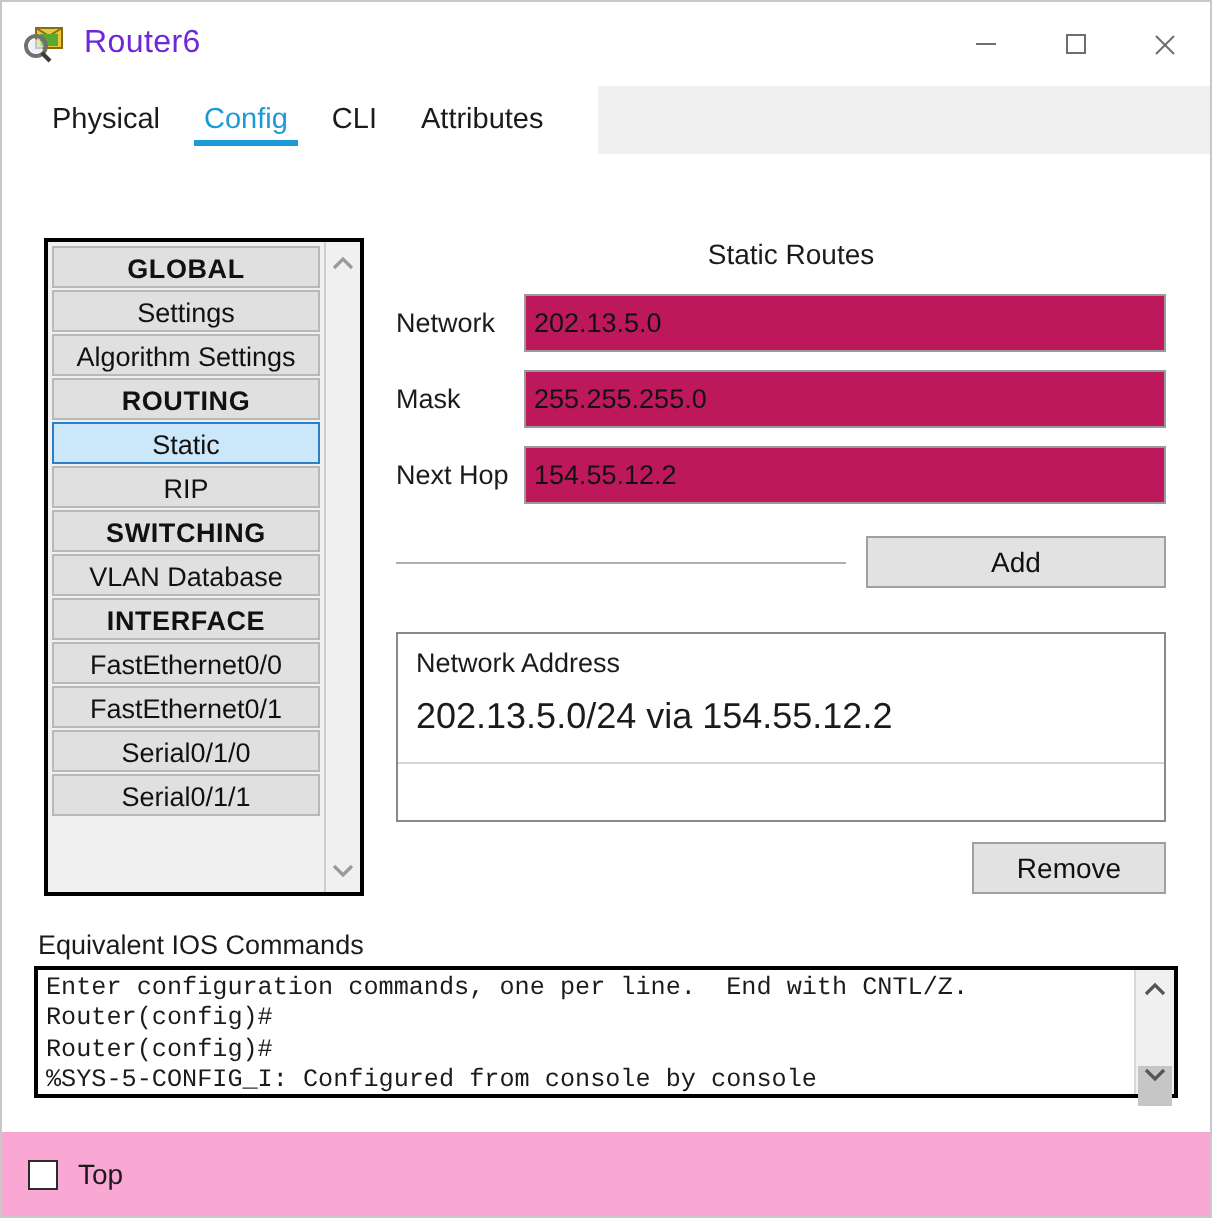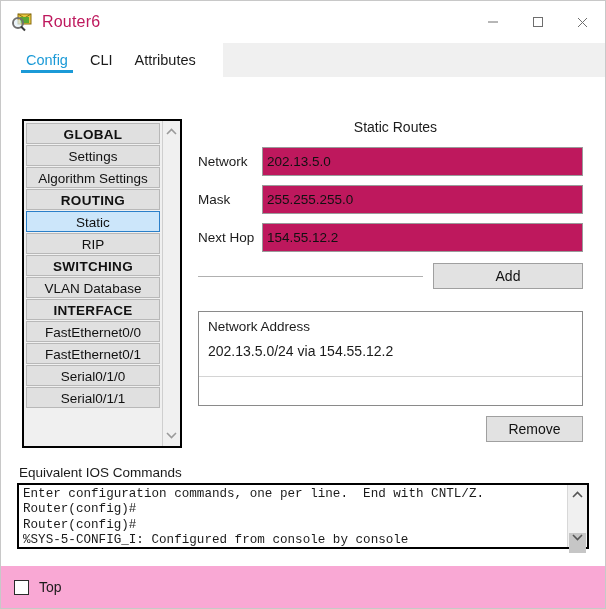--- a/index.html
+++ b/index.html
@@ -33,21 +33,21 @@
   }
   .app-icon {
     width: 22px; height: 22px;
     margin-left: 10px;
     position: relative;
     flex: 0 0 auto;
   }
   .title-text {
     margin-left: 9px;
     font-size: 16px;
-    color: #be185d;
+    color: #6d28d9;
     font-family: "Liberation Sans", sans-serif;
     letter-spacing: 0.2px;
   }
   .win-buttons {
     position: absolute;
     right: 0; top: 0;
     height: 42px;
     display: flex;
   }
   .win-btn {
@@ -183,21 +183,21 @@
     font-size: 13.5px;
     font-family: "Liberation Sans", sans-serif;
     color: #111111;
     padding: 0 4px;
     box-sizing: border-box;
     outline: none;
   }
   .add-row {
     display: flex;
     align-items: center;
-    margin-top: 11px;
+    margin-top: 16px;
     height: 26px;
   }
   .divider {
     flex: 1 1 auto;
     height: 1px;
     background: #b0b0b0;
     margin-right: 10px;
   }
   .btn {
     background: #e2e2e2;
@@ -218,21 +218,21 @@
     background: #ffffff;
     box-sizing: border-box;
     position: relative;
   }
   .list-head {
     font-size: 13.5px;
     color: #1b1b1b;
     padding: 7px 0 0 9px;
   }
   .list-entry {
-    font-size: 14px;
+    font-size: 18px;
     color: #1b1b1b;
     padding: 9px 0 0 9px;
   }
   .list-sep {
     position: absolute;
     left: 0; right: 0;
     top: 64px;
     height: 1px;
     background: #d4d4d4;
   }
@@ -346,20 +346,23 @@
         <svg width="13" height="13" viewBox="0 0 13 13">
             <line x1="2" y1="2" x2="11" y2="11" stroke="#6e6e6e" stroke-width="1"></line>
             <line x1="11" y1="2" x2="2" y2="11" stroke="#6e6e6e" stroke-width="1"></line>
           </svg>
       </div>
     </div>
   </div>
 
   <div class="tabstrip">
     <div class="tabs-bg">
+      <div class="tab">
+          <span>Physical</span>
+        </div>
       <div class="tab active">
           <span>Config</span>
         </div>
       <div class="tab">
           <span>CLI</span>
         </div>
       <div class="tab">
           <span>Attributes</span>
         </div>
     </div>

